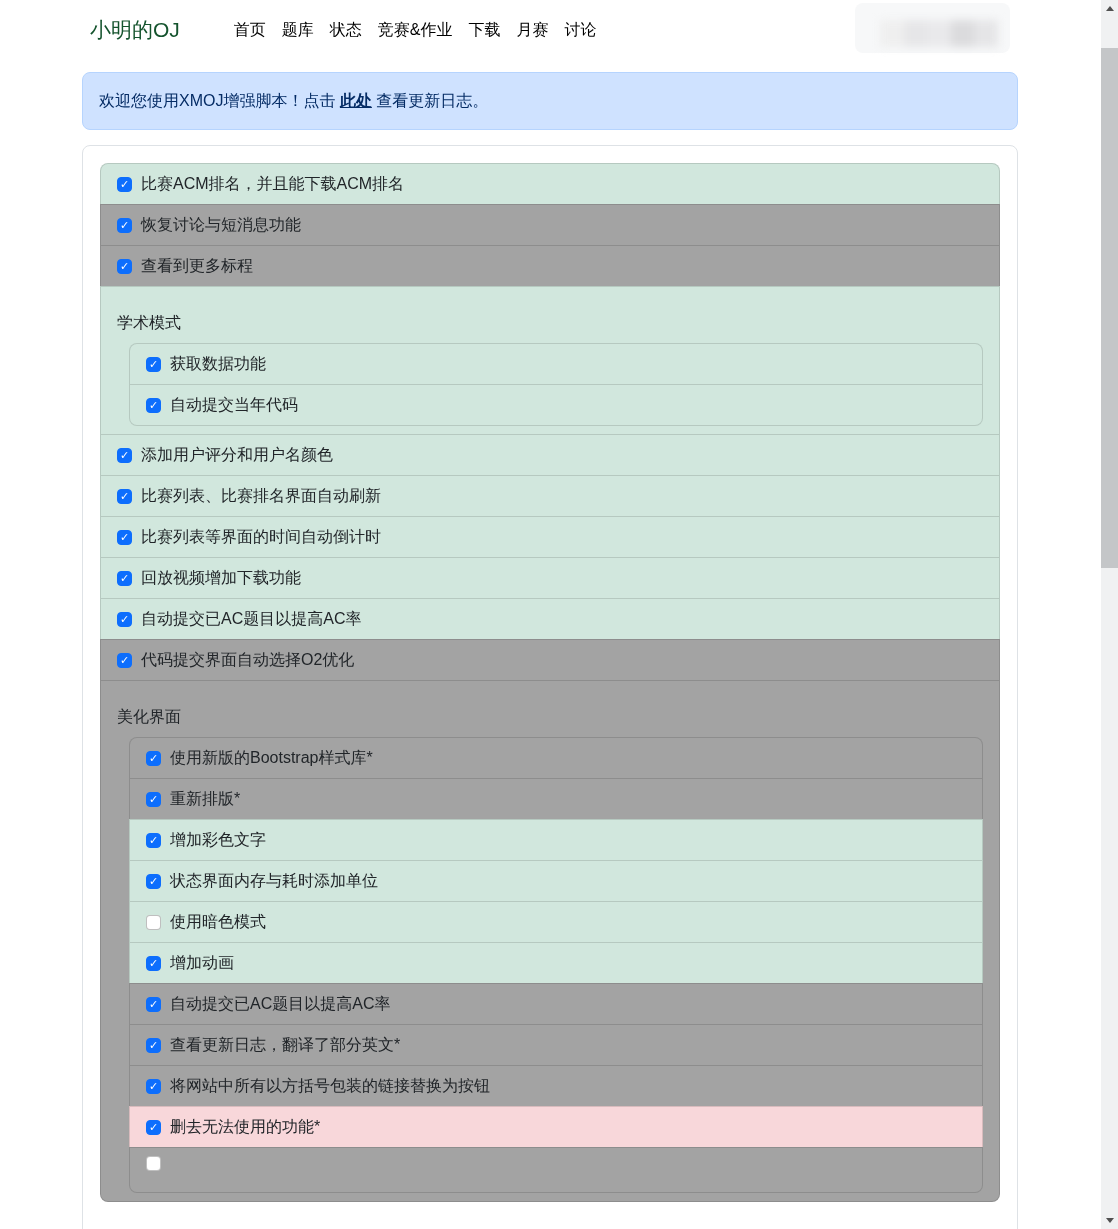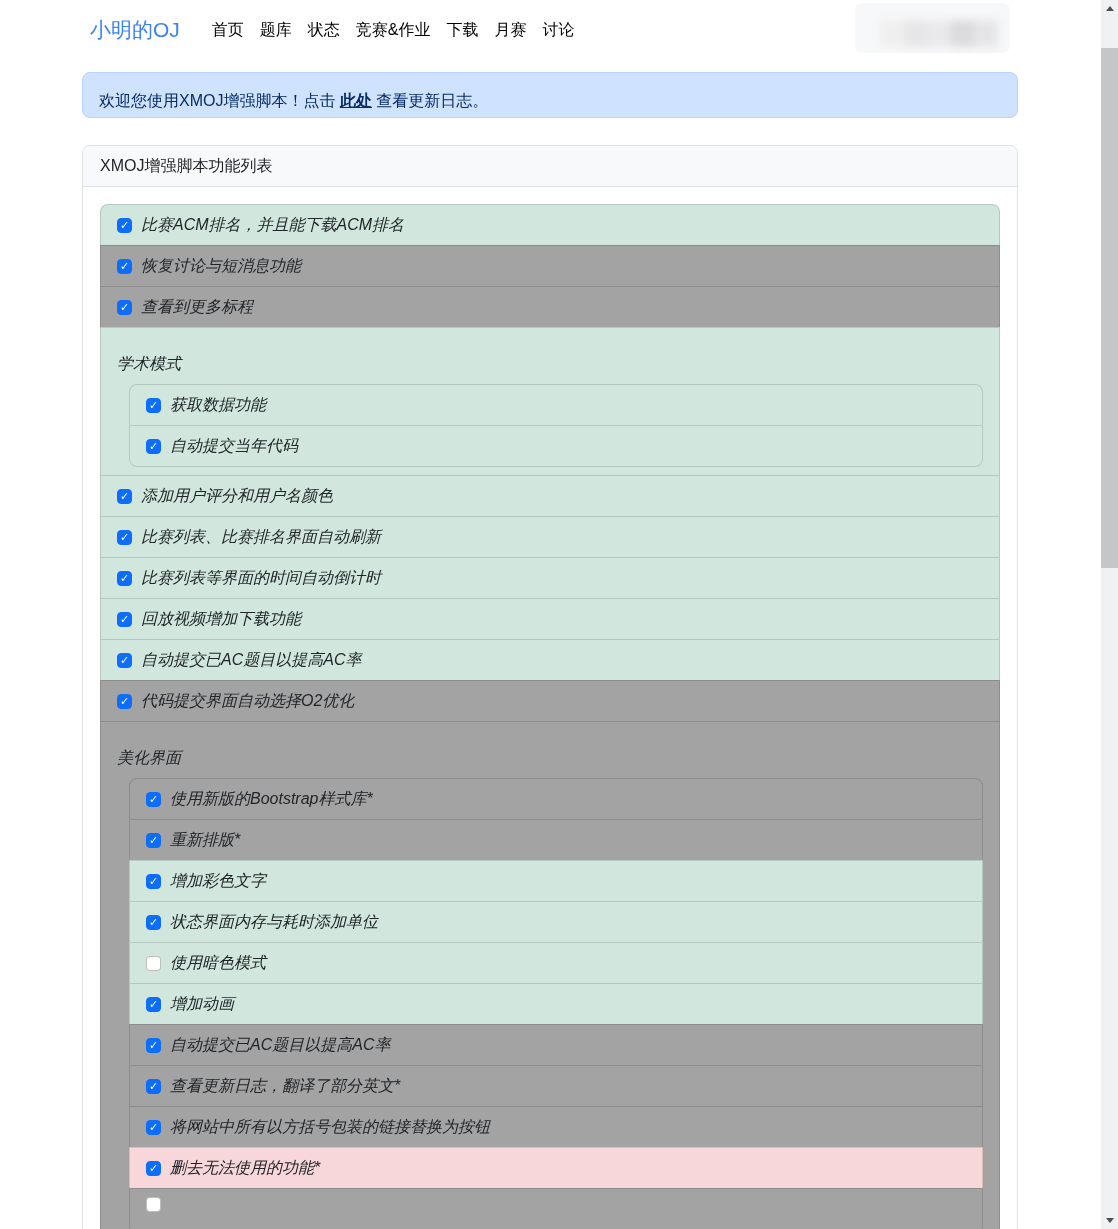--- a/index.html
+++ b/index.html
@@ -2,49 +2,49 @@
 <html lang="zh"><head>
 <meta charset="utf-8">
 <style>
   * { margin:0; padding:0; box-sizing:border-box; }
   html,body { width:1118px; height:1229px; overflow:hidden; background:#fff;
     font-family:"Liberation Sans","DejaVu Sans",sans-serif; color:#212529; }
 
   
   .navbar { position:absolute; top:0; left:0; width:1101px; height:60px;
     background:#fff; display:flex; align-items:center; padding-left:90px; }
-  .brand { font-size:21px; color:#3b82f6; margin-right:24px; white-space:nowrap; }
+  .brand { font-size:21px; color:#14532d; margin-right:46px; white-space:nowrap; }
   .nav-links { display:flex; align-items:center; }
   .nav-link { font-size:16px; color:#000000; text-decoration:none; padding:8px; white-space:nowrap; }
   .user-panel { position:absolute; left:855px; top:3px; width:155px; height:50px;
     background:#f7f8f9; border-radius:8px; }
   .blur-bar { position:absolute; left:25px; top:17px; width:118px; height:27px;
     display:flex; filter:blur(4px); }
   .blur-bar span { flex:1; }
   .b1{background:#efefef}.b2{background:#e6e6e8}.b3{background:#e9e9eb}
   .b4{background:#dbdbdd}.b5{background:#e5e5e7}
 
   
-  .alert { position:absolute; left:82px; top:72px; width:936px; height:46px;
+  .alert { position:absolute; left:82px; top:72px; width:936px; height:58px;
     background:#cfe2ff; border:1px solid #b6d4fe; border-radius:8px;
     padding:16px; font-size:16px; line-height:24px; color:#052c65; }
   .alert a { color:#052c65; font-weight:bold; text-decoration:underline; }
 
   
   .card { position:absolute; left:82px; top:145px; width:936px; height:1200px;
     border:1px solid #dee2e6; border-radius:8px 8px 0 0; background:#fff; }
   .card-header { padding:8px 17px; background:#f8f9fa; border-bottom:1px solid #dee2e6;
     font-size:16px; line-height:24px; border-radius:8px 8px 0 0; }
   .card-body { padding:17px; }
 
   
   .list-group { border-radius:8px; }
   .lg-item { position:relative; padding:8px 16px; font-size:16px; line-height:24px;
     border:1px solid rgba(0,0,0,.13); margin-top:-1px;
-    display:flex; align-items:center; gap:9px;font-style:italic; }
+    display:flex; align-items:center; gap:9px; }
   .list-group > .lg-item:first-child { margin-top:0; border-radius:8px 8px 0 0; }
   .list-group > .lg-item:last-child { border-radius:0 0 8px 8px; }
   .v-success { background:#d1e7dd; }
   .v-warning { background:#a3a3a3; }
   .v-danger  { background:#f8d7da; }
 
   .lg-group { display:block; }
   .group-label { margin-bottom:8px;margin-top:16px; }
   .nested-group { margin-top:0; border-radius:8px;margin-left:12px; }
 
@@ -91,21 +91,20 @@
         <span class="b5"></span>
     </div>
   </div>
 </div>
 
 <div class="alert">
   <span>欢迎您使用XMOJ增强脚本！点击 </span><a href="#">此处</a><span> 查看更新日志。</span>
 </div>
 
 <div class="card">
-  <div class="card-header">XMOJ增强脚本功能列表</div>
   <div class="card-body">
     <div class="list-group" id="feature-list">
         <div class="lg-item v-success">
           <span class="cb checked"></span>
           <span class="item-label">比赛ACM排名，并且能下载ACM排名</span>
         </div>
         <div class="lg-item v-warning">
           <span class="cb checked"></span>
           <span class="item-label">恢复讨论与短消息功能</span>
         </div>

